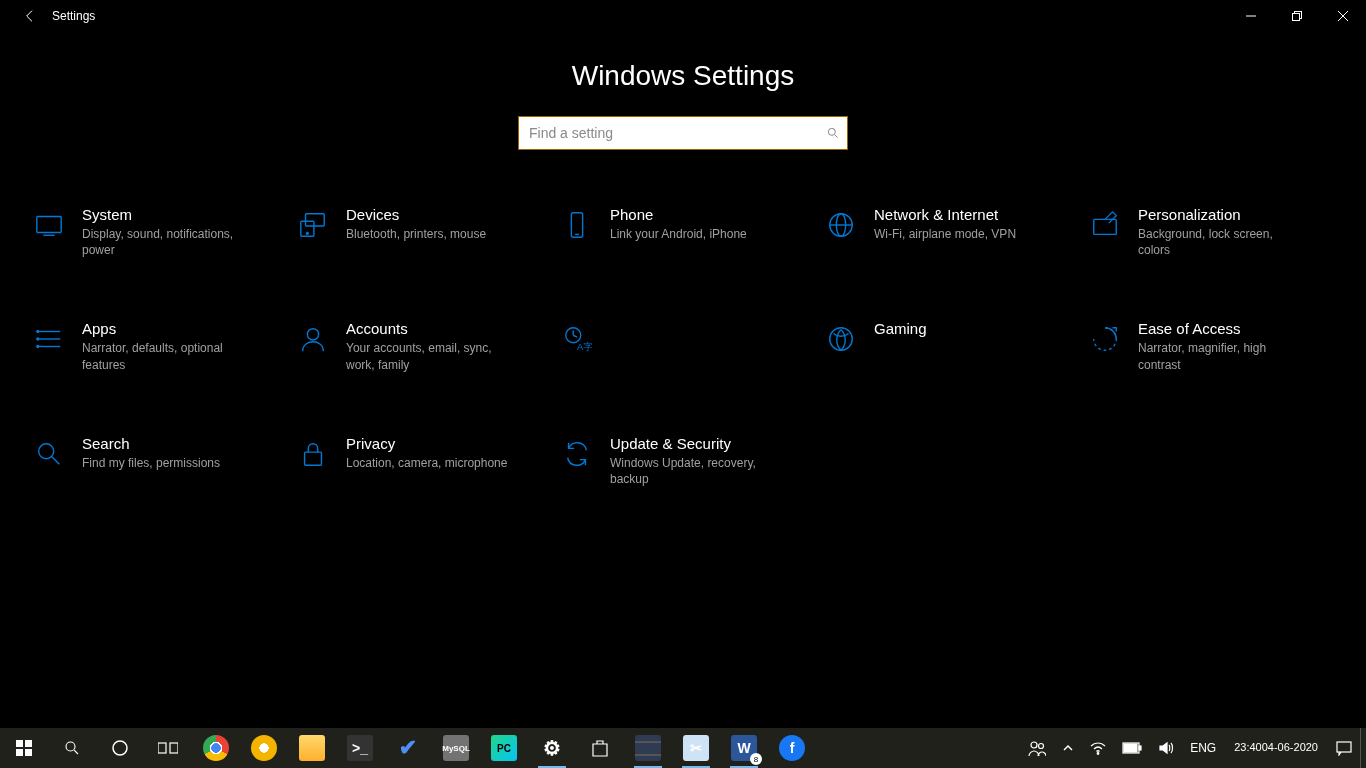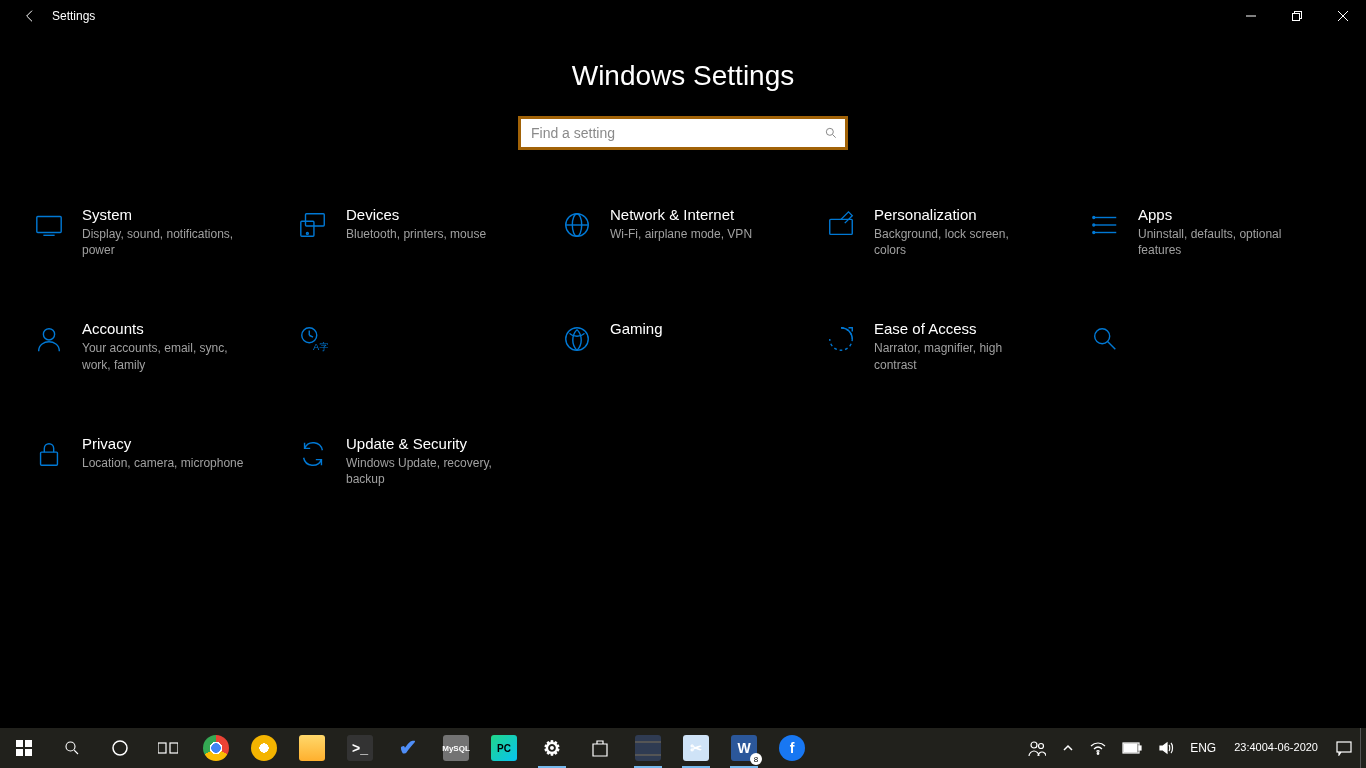--- a/index.html
+++ b/index.html
@@ -4,21 +4,21 @@
 <style>
   * { margin:0; padding:0; box-sizing:border-box; font-family:"Segoe UI",Arial,sans-serif; }
   body { width:1366px; height:768px; background:#000; color:#fff; overflow:hidden; position:relative; }
   .titlebar { height:32px; display:flex; align-items:center; padding-left:16px; }
   .back-btn { width:28px; height:28px; display:flex; align-items:center; justify-content:center; color:#fff; cursor:pointer; }
   .app-title { font-size:12px; margin-left:8px; }
   .win-controls { margin-left:auto; display:flex; }
   .win-ctl { width:46px; height:32px; display:flex; align-items:center; justify-content:center; cursor:pointer; font-size:10px; }
   .page-title { text-align:center; font-size:28px; font-weight:300; margin-top:28px; }
   .search-wrap { display:flex; justify-content:center; margin-top:24px; }
-  .search-box { width:330px; height:34px; background:#fff; border:3px solid #a16207; display:flex; align-items:center; }
+  .search-box { width:330px; height:34px; background:#fff; border:1px solid #a16207; display:flex; align-items:center; }
   .search-input { flex:1; border:none; outline:none; font-size:14px; padding:0 10px; color:#333; background:transparent; }
   .search-input::placeholder{ color:#8a8a8a; }
   .search-icon-slot { width:28px; color:#666; font-size:14px; display:flex; align-items:center; justify-content:center; }
   .categories { margin:54px 28px 0 28px; display:grid; grid-template-columns:repeat(5,1fr); row-gap:58px; column-gap:10px; }
   .cat { display:flex; align-items:flex-start; cursor:pointer; padding:2px; }
   .cat-icon { width:38px; height:38px; flex-shrink:0; display:flex; align-items:center; justify-content:center; color:#e5e5e5; margin-right:14px; }
   .cat-icon svg { width:30px; height:30px; stroke:#0078d4; }
   .cat-text { max-width:170px; }
   .cat-title { font-size:15px; color:#fff; margin-bottom:3px; }
   .cat-desc { font-size:12px; color:#a0a0a0; line-height:1.35; }
@@ -100,20 +100,32 @@
           <rect x="3" y="12" width="14" height="16" rx="1"></rect>
           <circle cx="10" cy="25" r="1"></circle>
         </svg>
     </div>
     <div class="cat-text">
       <div class="cat-title">Devices</div>
       <div class="cat-desc">Bluetooth, printers, mouse</div>
     </div>
   </div>
 
+  <div class="cat">
+    <div class="cat-icon">
+      <svg viewBox="0 0 32 32" fill="none" stroke-width="1.5">
+          <rect x="10" y="3" width="12" height="26" rx="2"></rect>
+          <line x1="14" y1="26" x2="18" y2="26"></line>
+        </svg>
+    </div>
+    <div class="cat-text">
+      <div class="cat-title">Phone</div>
+      <div class="cat-desc">Link your Android, iPhone</div>
+    </div>
+  </div>
 
   <div class="cat">
     <div class="cat-icon">
       <svg viewBox="0 0 32 32" fill="none" stroke-width="1.5">
           <circle cx="16" cy="16" r="12"></circle>
           <ellipse cx="16" cy="16" rx="5" ry="12"></ellipse>
           <line x1="4" y1="16" x2="28" y2="16"></line>
         </svg>
     </div>
     <div class="cat-text">
@@ -141,21 +153,21 @@
           <line x1="4" y1="8" x2="28" y2="8"></line>
           <line x1="4" y1="16" x2="28" y2="16"></line>
           <line x1="4" y1="24" x2="28" y2="24"></line>
           <circle cx="4" cy="8" r="1" fill="#0078d4"></circle>
           <circle cx="4" cy="16" r="1" fill="#0078d4"></circle>
           <circle cx="4" cy="24" r="1" fill="#0078d4"></circle>
         </svg>
     </div>
     <div class="cat-text">
       <div class="cat-title">Apps</div>
-      <div class="cat-desc">Uninstall, defaults, optional features</div>
+      <div class="cat-desc">Narrator, defaults, optional features</div>
     </div>
   </div>
 
   <div class="cat">
     <div class="cat-icon">
       <svg viewBox="0 0 32 32" fill="none" stroke-width="1.5">
           <circle cx="16" cy="11" r="6"></circle>
           <path d="M5 29 C5 22 11 19 16 19 C21 19 27 22 27 29"></path>
         </svg>
     </div>
@@ -203,20 +215,24 @@
       <div class="cat-desc">Narrator, magnifier, high contrast</div>
     </div>
   </div>
 
   <div class="cat">
     <div class="cat-icon">
       <svg viewBox="0 0 32 32" fill="none" stroke-width="1.5">
           <circle cx="13" cy="13" r="8"></circle>
           <line x1="19" y1="19" x2="27" y2="27"></line>
         </svg>
+    </div>
+    <div class="cat-text">
+      <div class="cat-title">Search</div>
+      <div class="cat-desc">Find my files, permissions</div>
     </div>
   </div>
 
   <div class="cat">
     <div class="cat-icon">
       <svg viewBox="0 0 32 32" fill="none" stroke-width="1.5">
           <rect x="7" y="14" width="18" height="14" rx="1"></rect>
           <path d="M11 14 V10 a5 5 0 0 1 10 0 V14"></path>
         </svg>
     </div>

